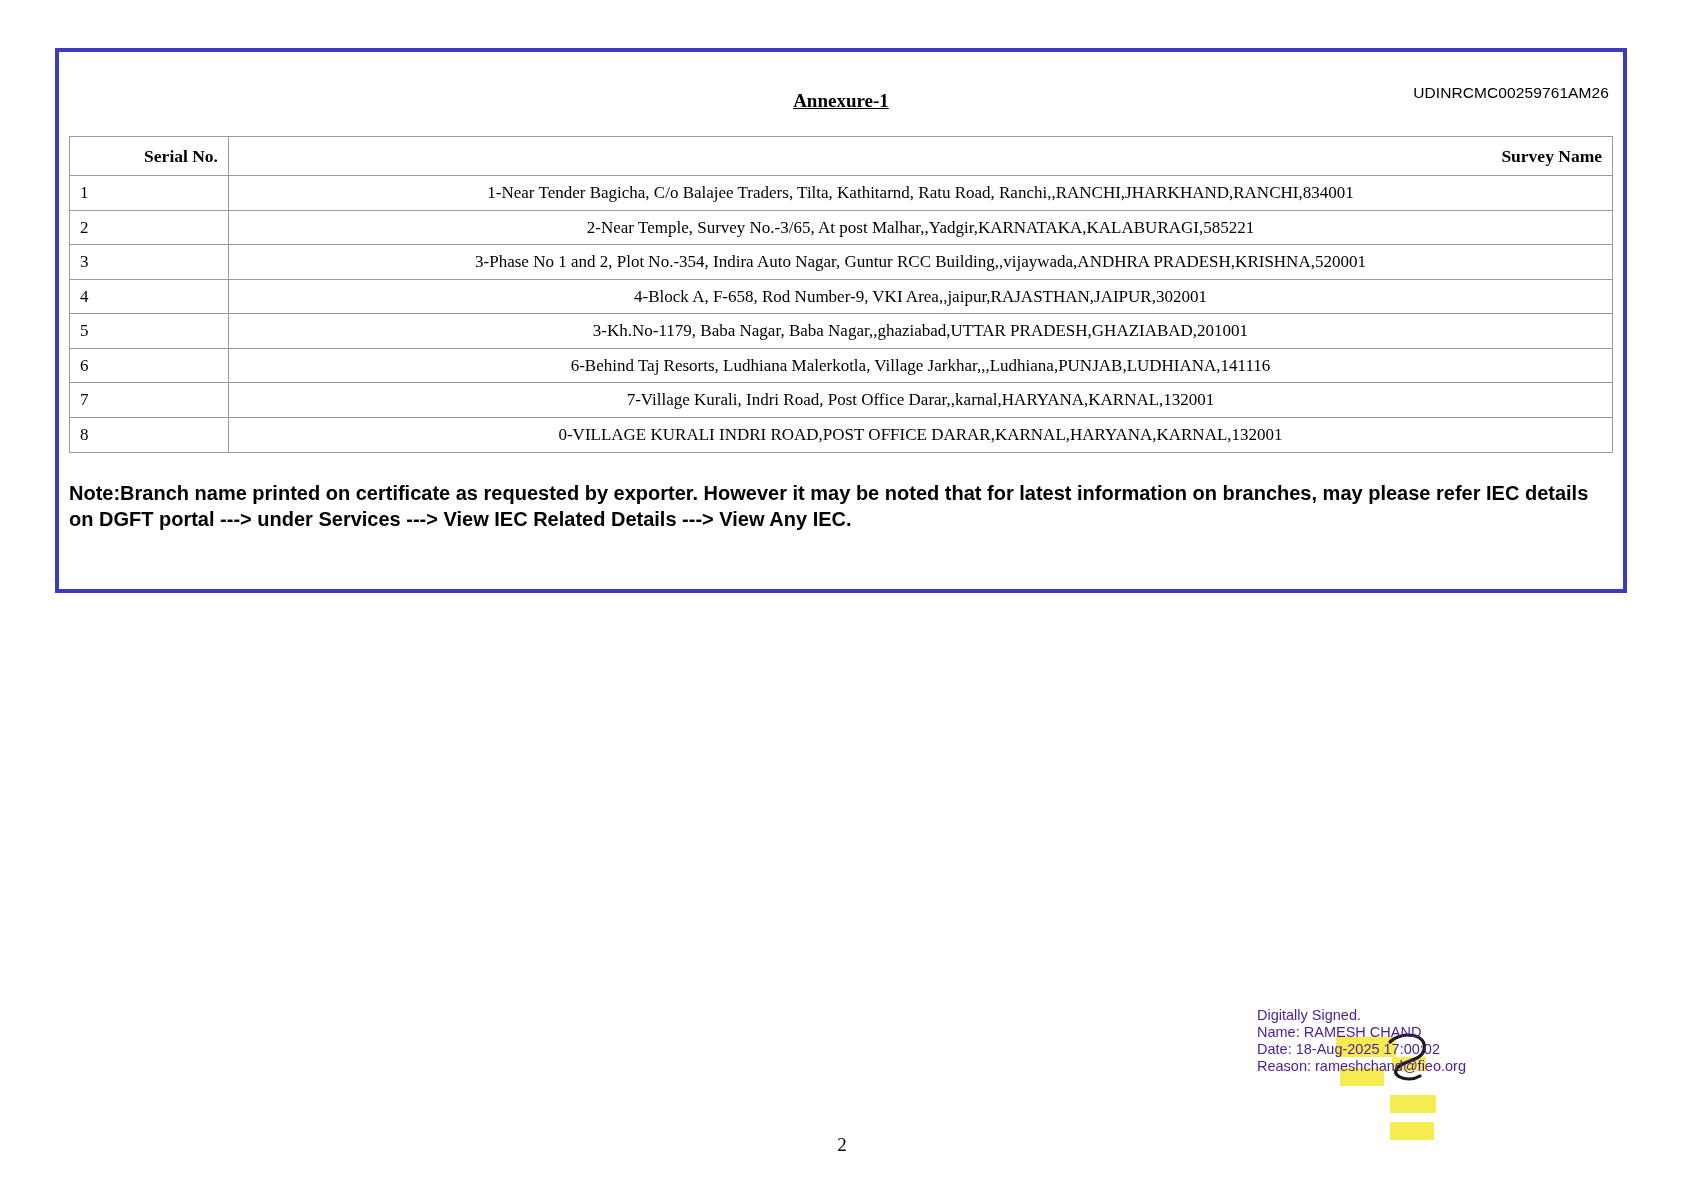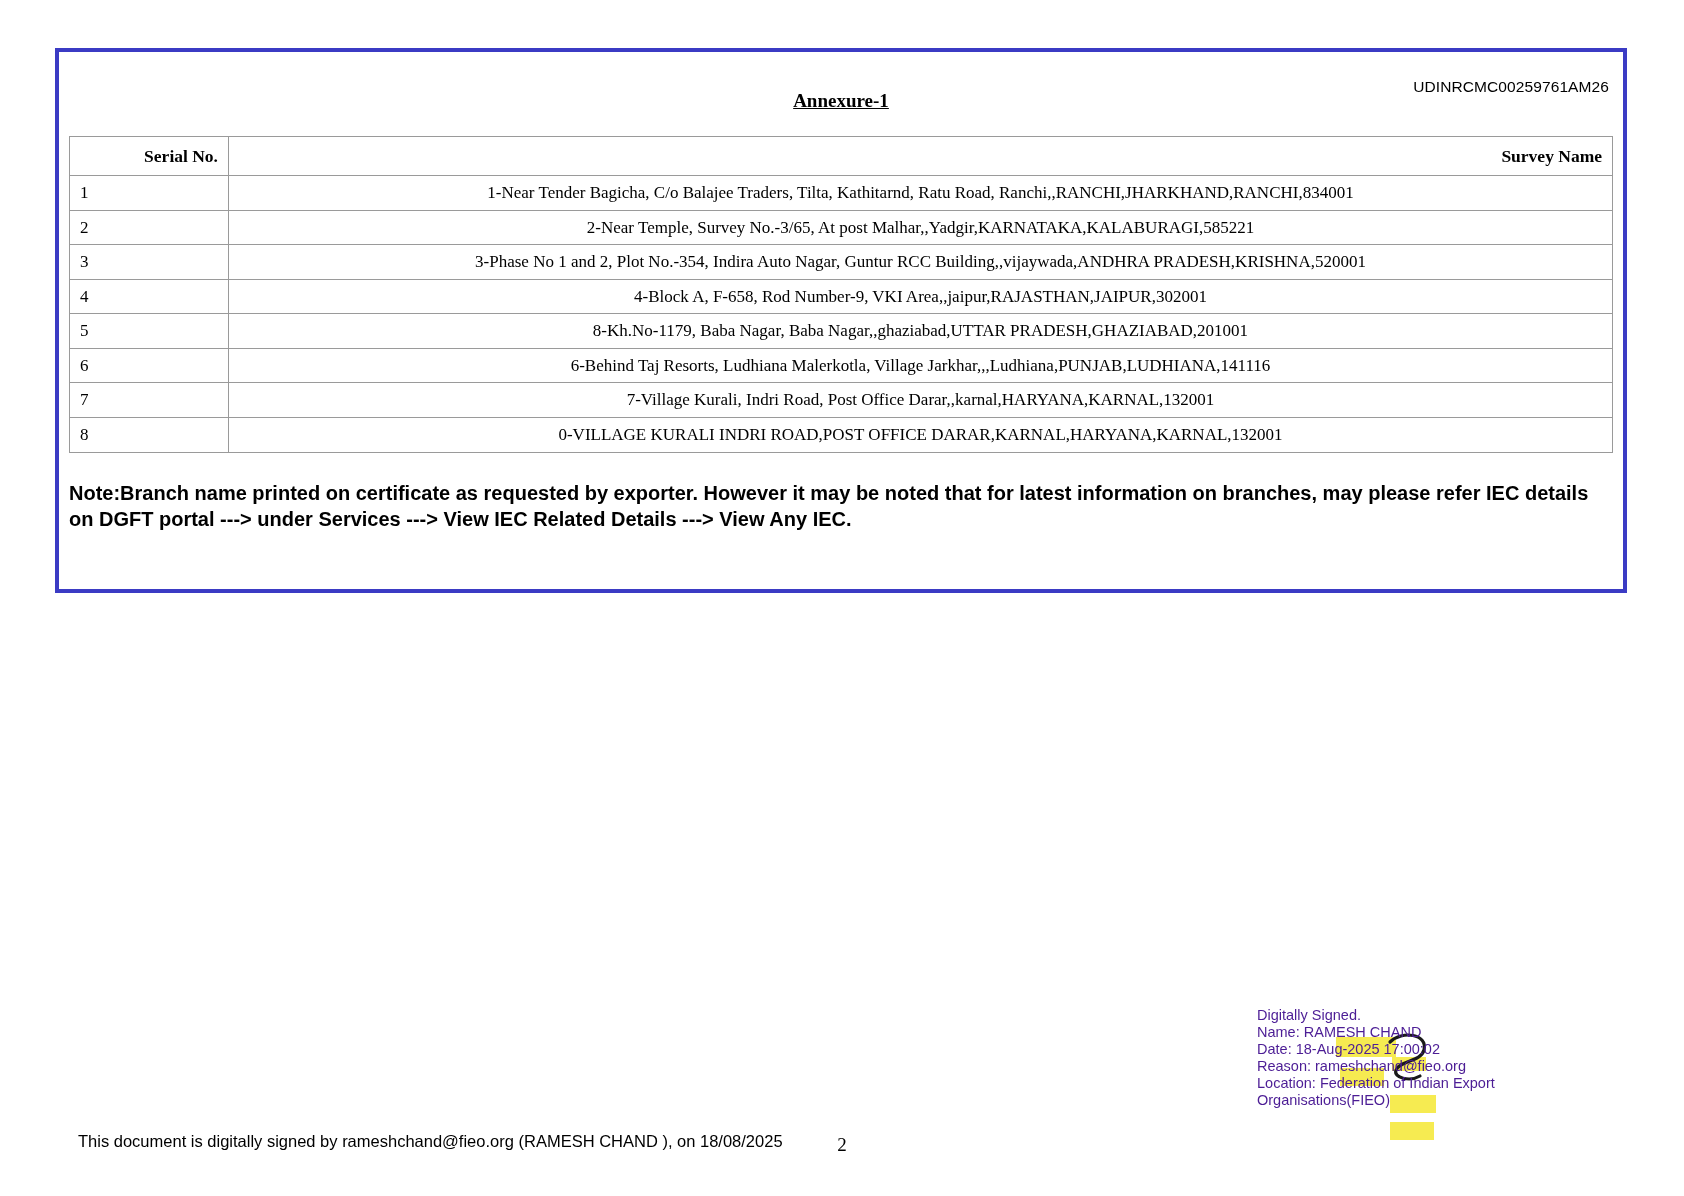--- a/index.html
+++ b/index.html
@@ -31,21 +31,21 @@
     width: 1572px;
     height: 545px;
     border: 4px solid #3b3bc4;
     box-sizing: border-box;
     background: #fff;
   }
 
   .udin {
     position: absolute;
     right: 14px;
-    top: 26px;
+    top: 32px;
     font-family: "Liberation Sans", sans-serif;
     font-size: 15.5px;
     letter-spacing: 0.1px;
     color: #000;
   }
 
   .annexure-title {
     position: absolute;
     top: 38px;
     left: 0;
@@ -192,57 +192,55 @@
         <tr>
           <td class="serial">3</td>
           <td class="branch">3-Phase No 1 and 2, Plot No.-354, Indira Auto Nagar, Guntur RCC Building,,vijaywada,ANDHRA PRADESH,KRISHNA,520001</td>
         </tr>
         <tr>
           <td class="serial">4</td>
           <td class="branch">4-Block A, F-658, Rod Number-9, VKI Area,,jaipur,RAJASTHAN,JAIPUR,302001</td>
         </tr>
         <tr>
           <td class="serial">5</td>
-          <td class="branch">8-Kh.No-1179, Baba Nagar, Baba Nagar,,ghaziabad,UTTAR PRADESH,GHAZIABAD,201001</td>
+          <td class="branch">3-Kh.No-1179, Baba Nagar, Baba Nagar,,ghaziabad,UTTAR PRADESH,GHAZIABAD,201001</td>
         </tr>
         <tr>
           <td class="serial">6</td>
           <td class="branch">6-Behind Taj Resorts, Ludhiana Malerkotla, Village Jarkhar,,,Ludhiana,PUNJAB,LUDHIANA,141116</td>
         </tr>
         <tr>
           <td class="serial">7</td>
           <td class="branch">7-Village Kurali, Indri Road, Post Office Darar,,karnal,HARYANA,KARNAL,132001</td>
         </tr>
         <tr>
           <td class="serial">8</td>
           <td class="branch">0-VILLAGE KURALI INDRI ROAD,POST OFFICE DARAR,KARNAL,HARYANA,KARNAL,132001</td>
         </tr>
       </tbody>
     </table>
 
     <div class="note">Note:Branch name printed on certificate as requested by exporter. However it may be noted that for latest information on branches, may please refer IEC details on DGFT portal ---&gt; under Services ---&gt; View IEC Related Details ---&gt; View Any IEC.</div>
 
   </div>
 
-  <div class="footer-sign-text">This document is digitally signed by rameshchand@fieo.org (RAMESH CHAND ), on 18/08/2025</div>
   <div class="page-number">2</div>
 
   <div class="sig-highlight hl1"></div>
   <div class="sig-highlight hl5"></div>
   <div class="sig-highlight hl2"></div>
   <div class="sig-highlight hl3"></div>
   <div class="sig-highlight hl4"></div>
 
   <svg class="sig-squiggle" viewBox="0 0 60 60">
     <path d="M10 14 C22 2, 48 6, 44 22 C41 34, 20 32, 16 42 C13 50, 30 54, 40 48" fill="none" stroke="#1a1a1a" stroke-width="3.2" stroke-linecap="round"></path>
   </svg>
 
   <div class="sig-block">
     <div class="sig-details">
       <div>Digitally Signed.</div>
       <div>Name: RAMESH CHAND</div>
       <div>Date: 18-Aug-2025 17:00:02</div>
       <div>Reason: rameshchand@fieo.org</div>
-      <div class="sig-wrap-line">Location: Federation of Indian Export Organisations(FIEO)</div>
     </div>
   </div>
 
 </div>
 
 </body></html>

